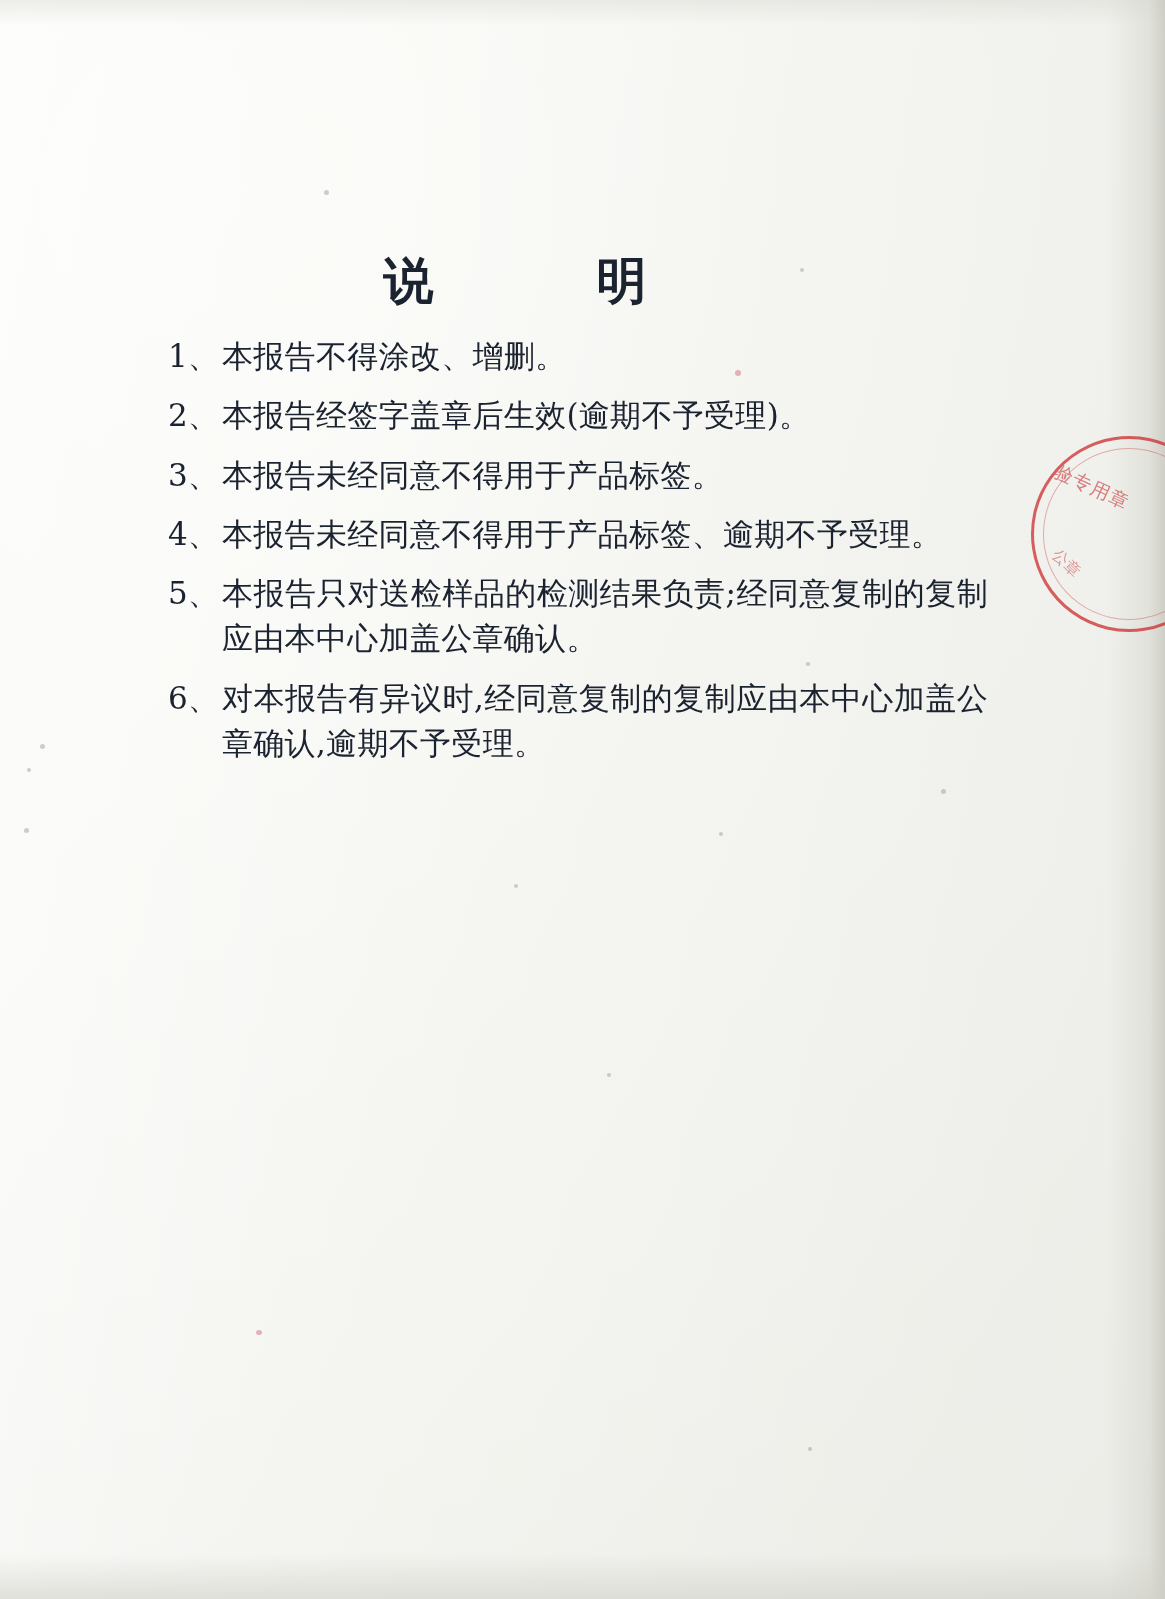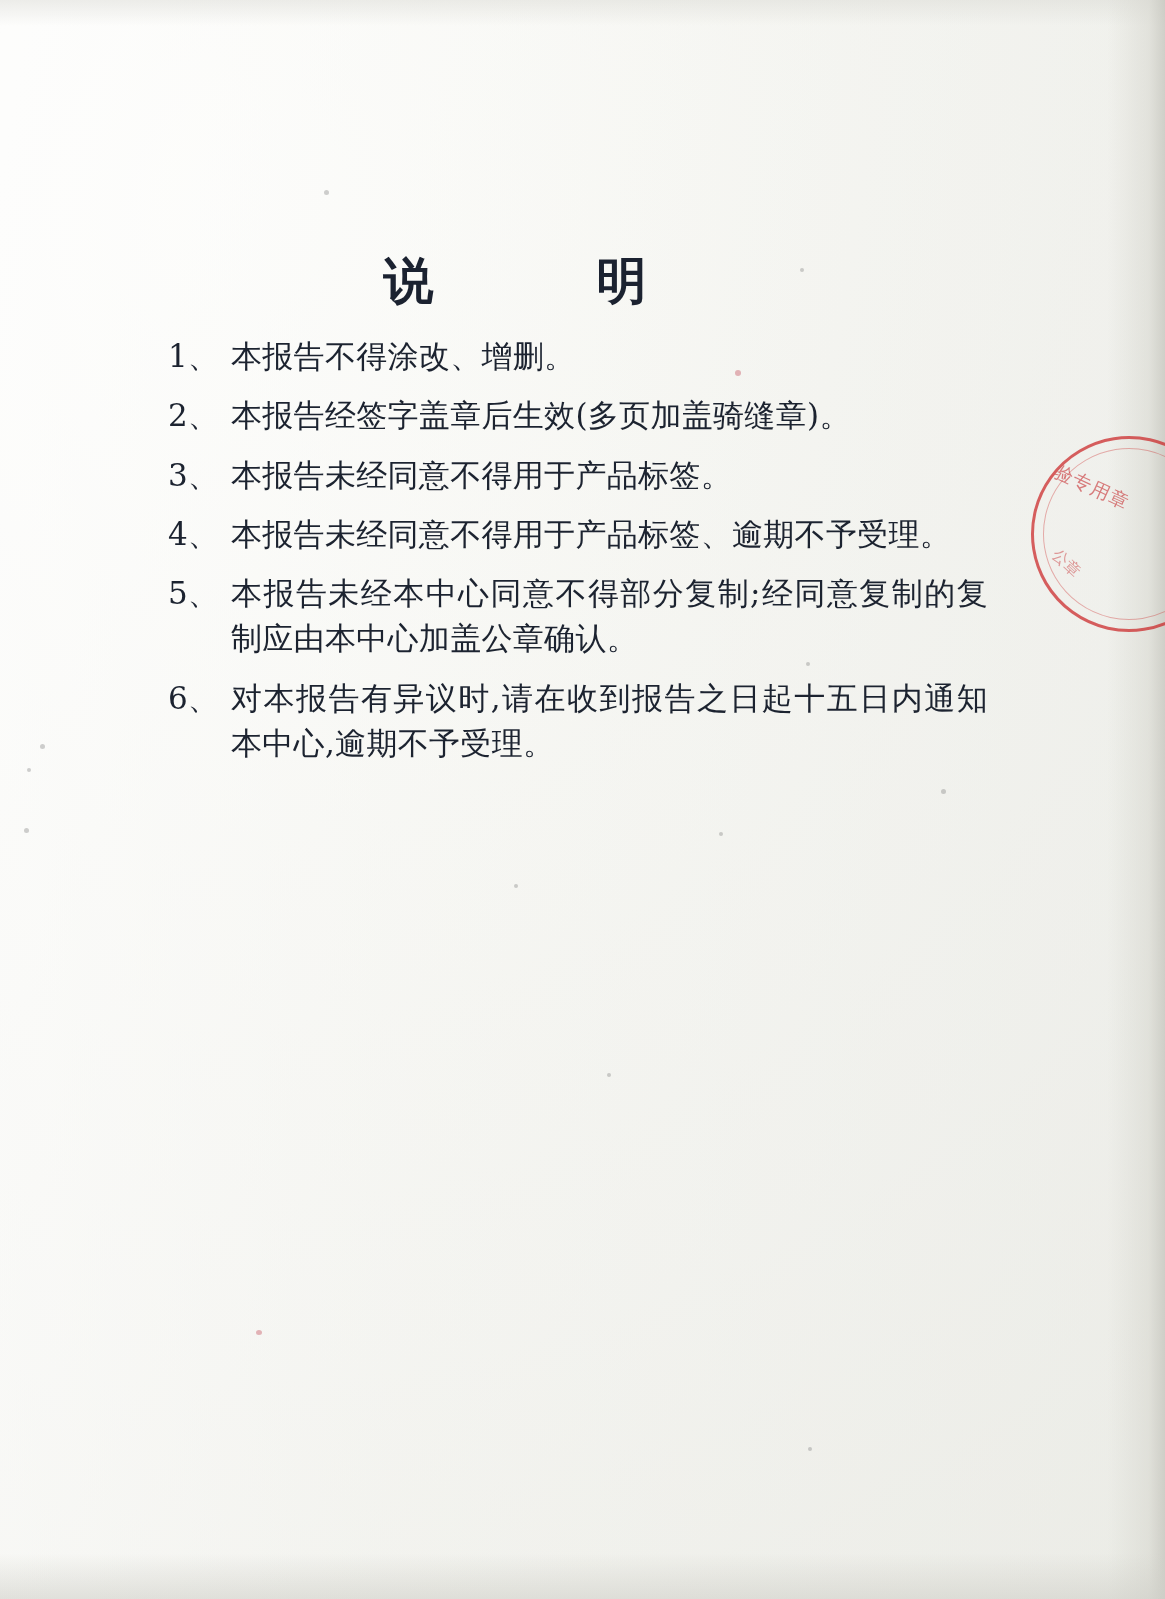--- a/index.html
+++ b/index.html
@@ -83,21 +83,20 @@
     flex: 0 0 auto;
     width: 54px;
     letter-spacing: 0;
     white-space: nowrap;
   }
 
   .clause-text {
     flex: 1 1 auto;
     text-align: justify;
     letter-spacing: 0.01em;
-    margin-left: 9px;
   }
 
   
 
   
   .seal {
     position: absolute;
     top: 436px;
     left: 1031px;
     width: 190px;
@@ -159,41 +158,41 @@
 
   <div class="clause-list">
 
     <div class="clause">
       <span class="clause-num">1、</span>
       <span class="clause-text">本报告不得涂改、增删。</span>
     </div>
 
     <div class="clause">
       <span class="clause-num">2、</span>
-      <span class="clause-text">本报告经签字盖章后生效(多页加盖骑缝章)。</span>
+      <span class="clause-text">本报告经签字盖章后生效(逾期不予受理)。</span>
     </div>
 
     <div class="clause">
       <span class="clause-num">3、</span>
       <span class="clause-text">本报告未经同意不得用于产品标签。</span>
     </div>
 
     <div class="clause">
       <span class="clause-num">4、</span>
       <span class="clause-text">本报告未经同意不得用于产品标签、逾期不予受理。</span>
     </div>
 
     <div class="clause">
       <span class="clause-num">5、</span>
-      <span class="clause-text">本报告未经本中心同意不得部分复制;经同意复制的复制应由本中心加盖公章确认。</span>
+      <span class="clause-text">本报告只对送检样品的检测结果负责;经同意复制的复制应由本中心加盖公章确认。</span>
     </div>
 
     <div class="clause">
       <span class="clause-num">6、</span>
-      <span class="clause-text">对本报告有异议时,请在收到报告之日起十五日内通知本中心,逾期不予受理。</span>
+      <span class="clause-text">对本报告有异议时,经同意复制的复制应由本中心加盖公章确认,逾期不予受理。</span>
     </div>
 
   </div>
 
   <div class="seal">
     <div class="seal-inner"></div>
     <div class="seal-text">检验专用章</div>
     <div class="seal-text2">公章</div>
   </div>
 

